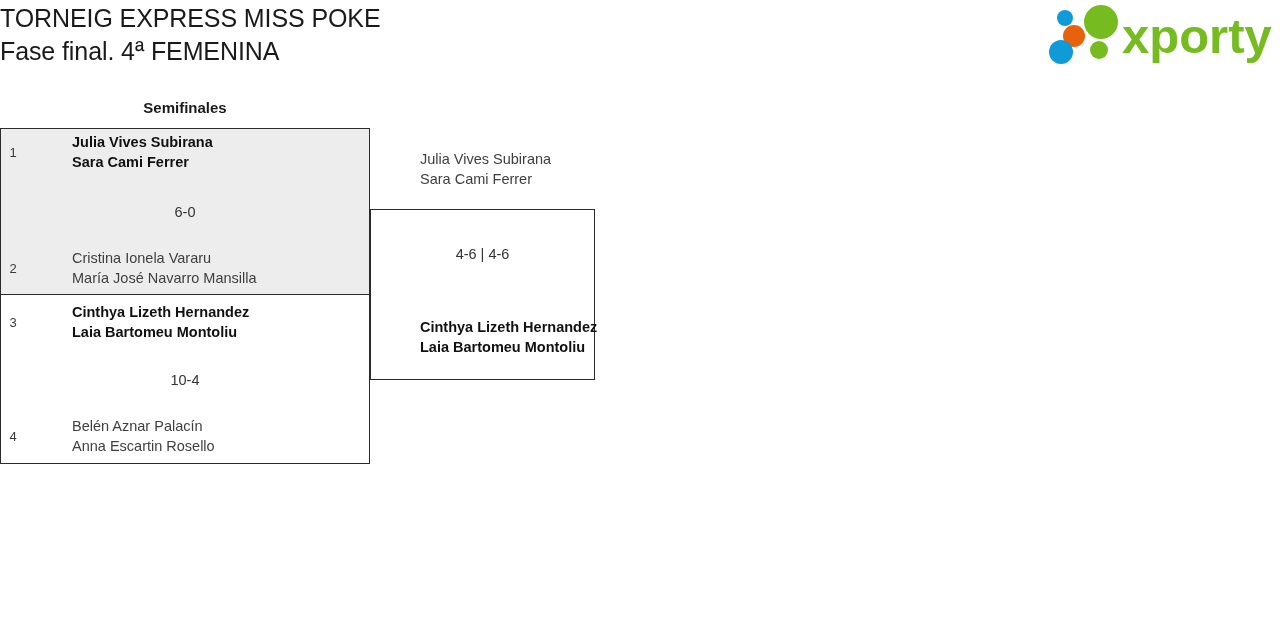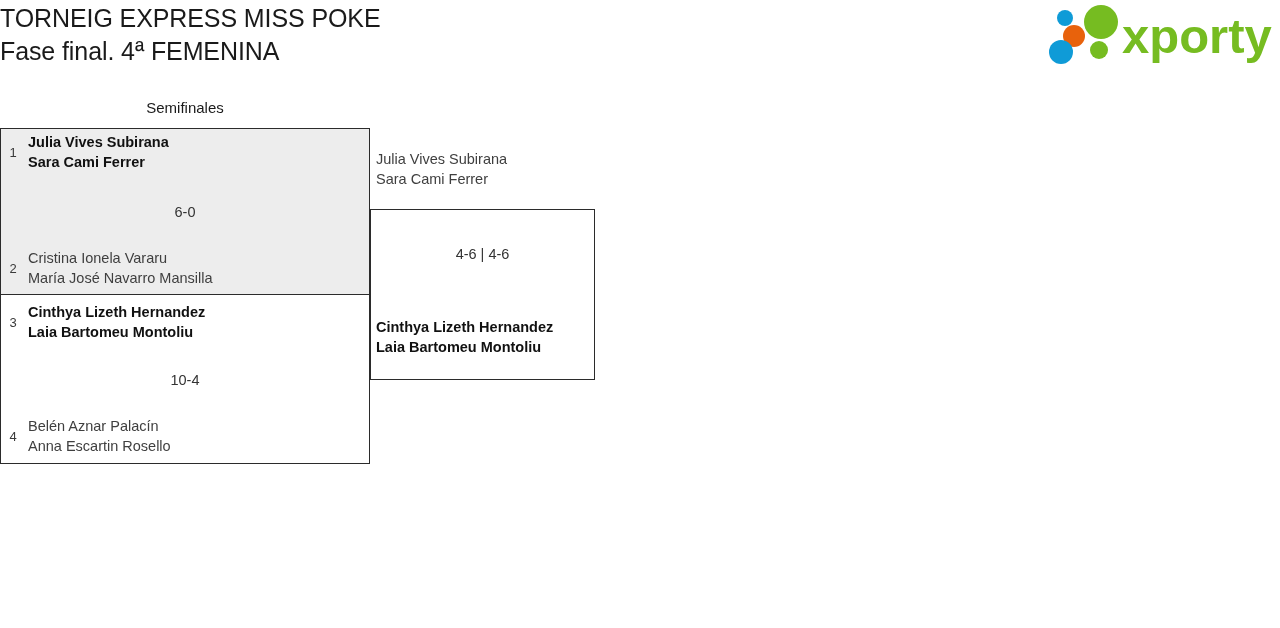--- a/index.html
+++ b/index.html
@@ -38,21 +38,21 @@
 
   
   .bracket { position: absolute; left: 0; top: 0; width: 1280px; height: 628px; }
 
   .round-header {
     position: absolute;
     font-size: 15px;
     line-height: 18px;
     color: #1a1a1a;
     text-align: center;
-    font-weight: 400;
+    font-weight: 700;
     white-space: nowrap;
   }
   .round-header.r-sf { left: 0px;   top: 99px; width: 370px; }
   .round-header.r-f  { left: 370px; top: 99px; width: 225px; }
 
   
   .match {
     position: absolute;
     border: 1px solid #2b2b2b;
   }
@@ -70,20 +70,21 @@
     width: 26px;
     flex: 0 0 26px;
     text-align: center;
     font-size: 13px;
     color: #3a3a3a;
     line-height: 16px;
   }
   .names {
     flex: 1 1 auto;
     padding-left: 2px;
+    margin-left: 44px;
   }
   .name-line {
     display: block;
     font-size: 14.5px;
     line-height: 19.5px;
     white-space: nowrap;
   }
   .winner .name-line { color: #111111; font-weight: 700; }
   .loser  .name-line { color: #3f3f3f; font-weight: 400; }
 

